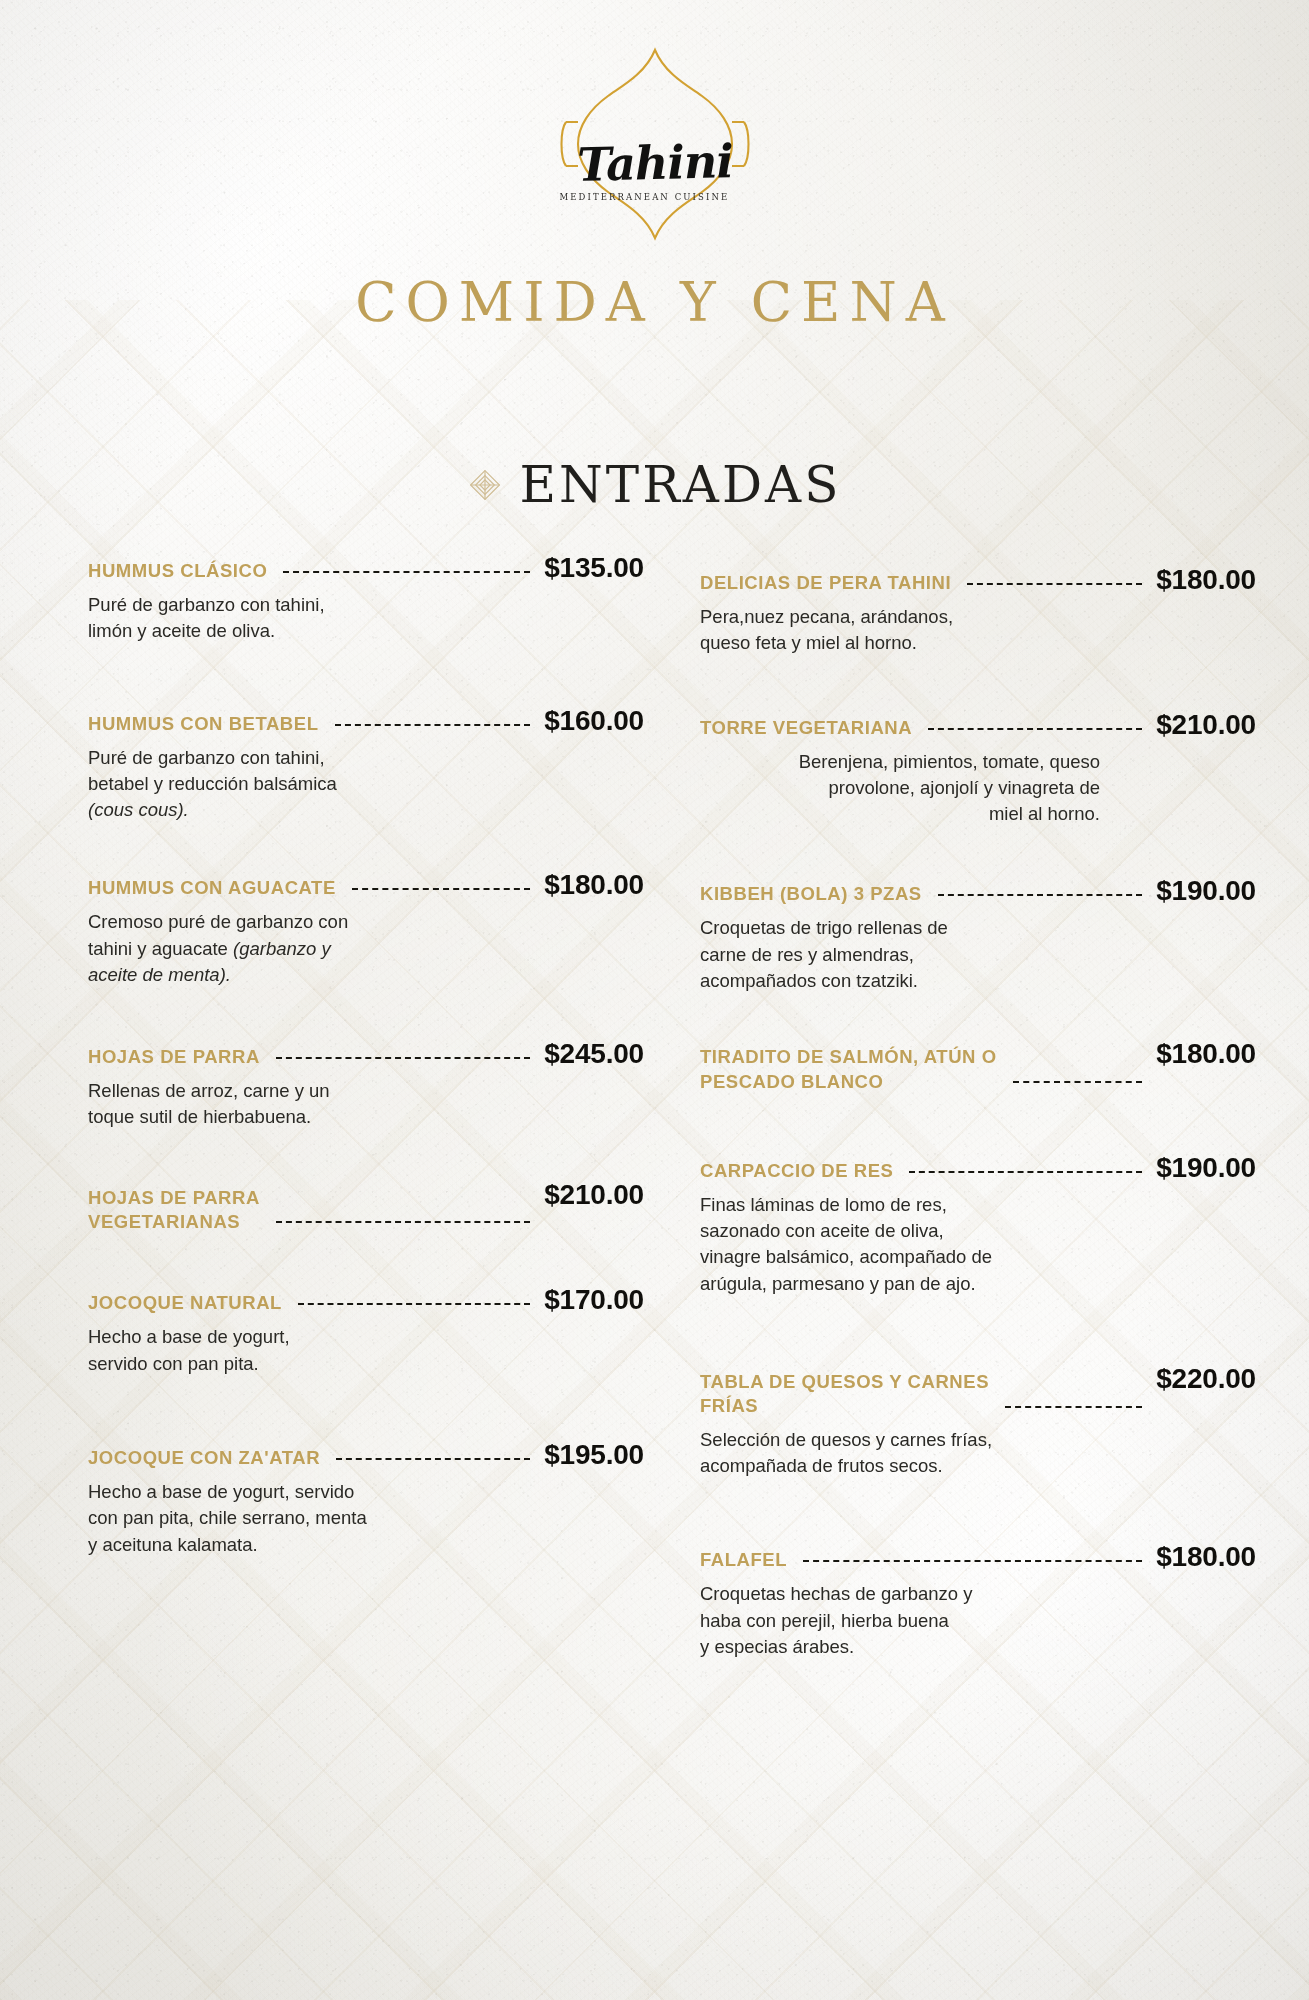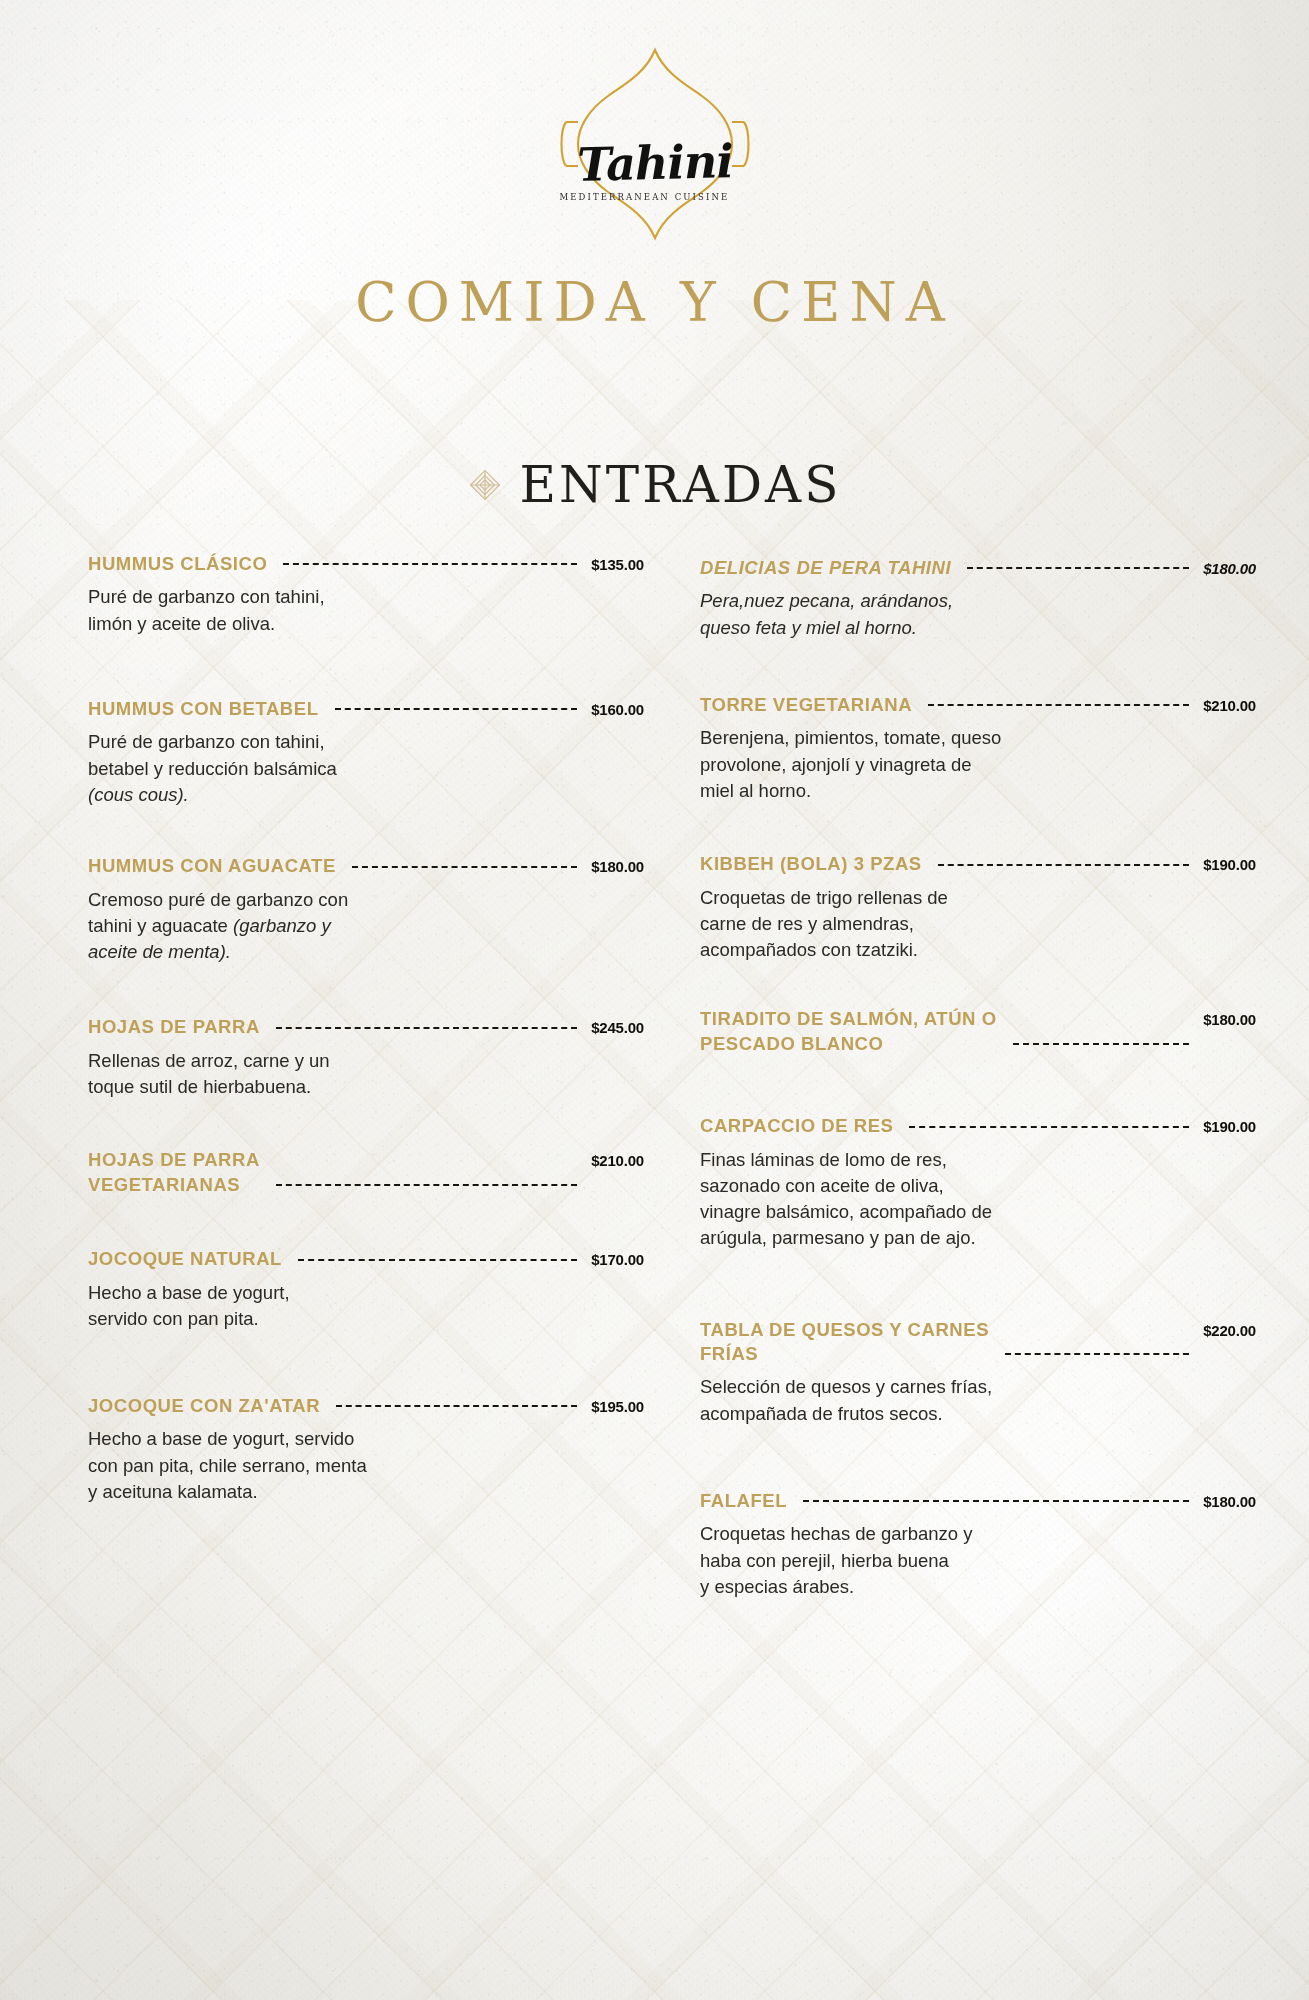--- a/index.html
+++ b/index.html
@@ -185,21 +185,21 @@
     height: 1px;
     border-bottom: 2px dashed #16150f;
     align-self: flex-end;
     position: relative;
     top: -6px;
   }
   .item-price {
     flex: 0 0 auto;
     font-family: "Liberation Sans", sans-serif;
     font-weight: 700;
-    font-size: 15px;
+    font-size: 28px;
     letter-spacing: -.2px;
     color: #100f0c;
     white-space: nowrap;
   }
   .item-desc {
     margin-top: 8px;
     font-family: "Liberation Sans", sans-serif;
     font-size: 18.5px;
     line-height: 1.42;
     color: #2a2925;
@@ -308,30 +308,30 @@
             <div class="item-name">JOCOQUE CON ZA'ATAR</div>
             <div class="leader"></div>
             <div class="item-price">$195.00</div>
           </div>
           <div class="item-desc">Hecho a base de yogurt, servido
 con pan pita, chile serrano, menta
 y aceituna kalamata.</div>
         </div>
       </div>
     <div class="col right" id="col-right">
-        <div class="item" style="margin-top: 4px; font-style: italic;">
+        <div class="item" style="margin-top: 12px;">
           <div class="item-head">
             <div class="item-name">DELICIAS DE PERA TAHINI</div>
             <div class="leader"></div>
             <div class="item-price">$180.00</div>
           </div>
           <div class="item-desc">Pera,nuez pecana, arándanos,
 queso feta y miel al horno.</div>
         </div>
-        <div class="item" style="margin-top: 52px;">
+        <div class="item" style="margin-top: 52px; text-align: right;">
           <div class="item-head">
             <div class="item-name">TORRE VEGETARIANA</div>
             <div class="leader"></div>
             <div class="item-price">$210.00</div>
           </div>
           <div class="item-desc">Berenjena, pimientos, tomate, queso
 provolone, ajonjolí y vinagreta de
 miel al horno.</div>
         </div>
         <div class="item" style="margin-top: 48px;">

